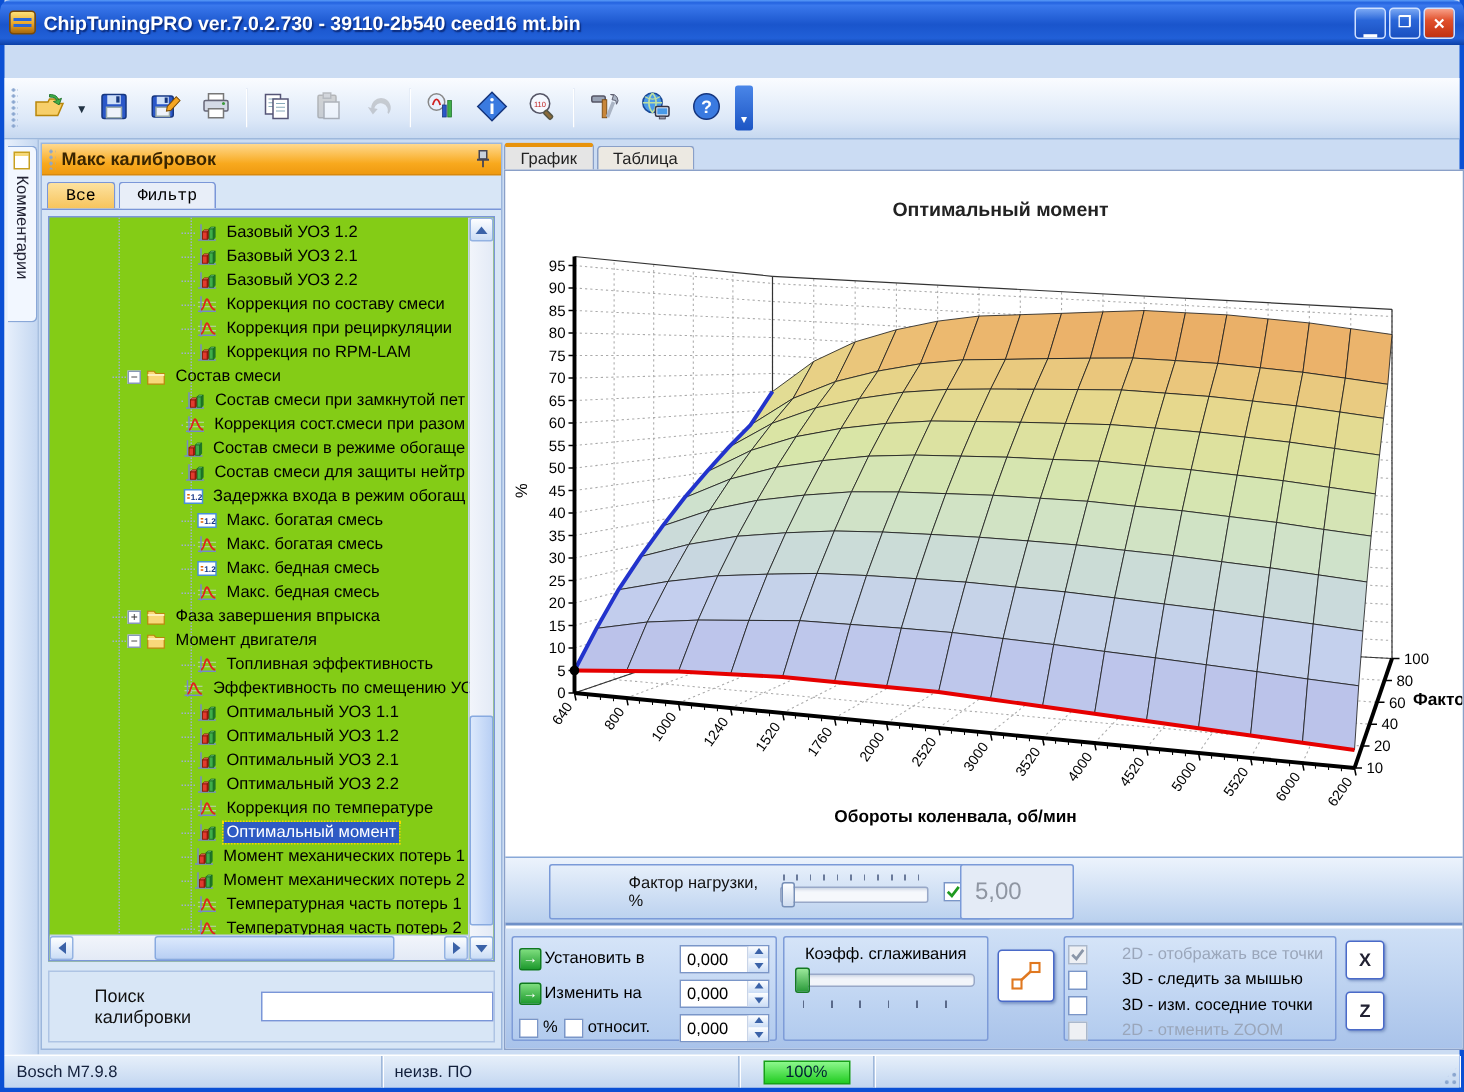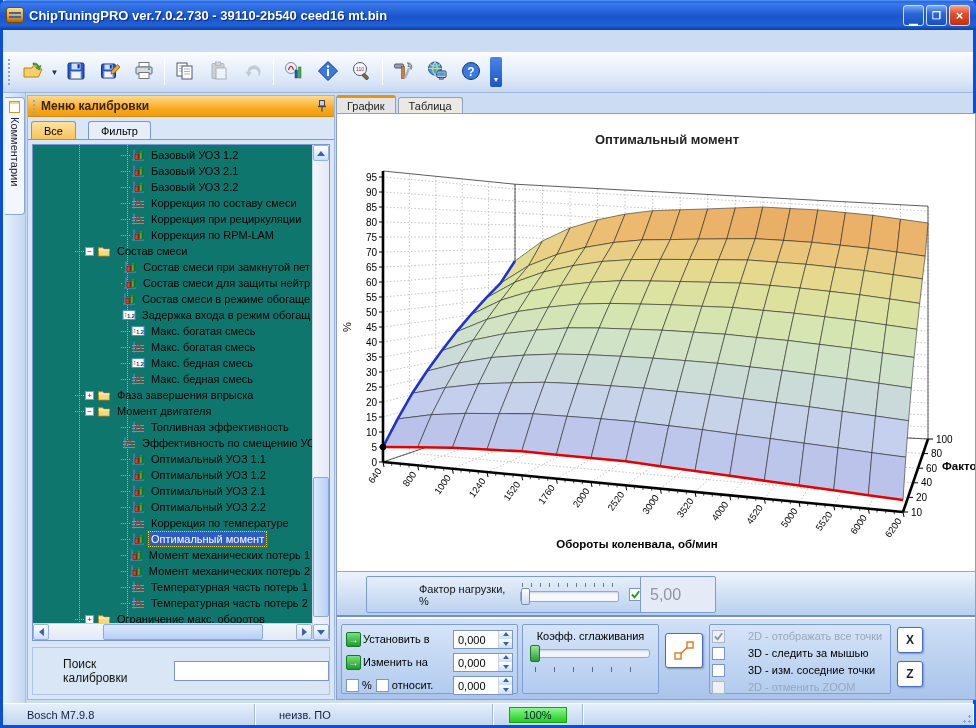--- a/index.html
+++ b/index.html
@@ -44,24 +44,24 @@
 .side-strip { position:absolute; left:0; top:93px; bottom:22px; width:23px; background:linear-gradient(90deg,#e9f1fc,#c4d7f1); border-right:1px solid #a8c0e0;}
 .comment-tab { position:absolute; left:2px; top:4px; width:20px; height:118px; background:#f2f7ff; border:1px solid #8aa8d8; border-left:none; border-radius:0 4px 4px 0; display:flex; flex-direction:column; align-items:center; padding-top:3px;}
 .comment-tab .note-ic { width:11px; height:12px; background:#fff; border:1px solid #c8a020; box-shadow:inset 0 2px 0 #f6d878; margin-bottom:4px;}
 .comment-tab .vtext { writing-mode:vertical-rl; font-size:11px; color:#223;}
 
 
 .left-panel { position:absolute; left:24px; top:95px; width:308px; bottom:25px; background:#d8e6f6; border:1px solid #9cb6dc;}
 .panel-header { height:21px; background:linear-gradient(180deg,#ffd98e,#f8a91e 65%,#ef9a10); border-bottom:1px solid #d8890e; display:flex; align-items:center; }
 .panel-header .title { font-weight:bold; font-size:12px; color:#3a2500; flex:1;}
 .pin { width:14px; height:14px; margin-right:5px; }
-.panel-tabs { height:23px; display:flex; align-items:flex-end; padding-left:3px; gap:12px; border-bottom:1px solid #7a96d8;}
+.panel-tabs { height:23px; display:flex; align-items:flex-end; padding-left:3px; gap:2px; border-bottom:1px solid #7a96d8;font-family:Liberation Mono, monospace;}
 .ptab { border:1px solid #7a96d8; border-bottom:none; border-radius:3px 3px 0 0; padding:3px 12px 2px; font-size:11px; background:#e8eef8; }
 .ptab.active { background:linear-gradient(180deg,#fde2a0,#f7c45c); font-weight:normal; }
-.tree-box { position:absolute; left:4px; right:4px; top:48px; bottom:58px; background:#0f766e; border:1px solid #7a96d8; overflow:hidden; }
+.tree-box { position:absolute; left:4px; right:4px; top:48px; bottom:58px; background:#84cc16; border:1px solid #7a96d8; overflow:hidden; }
 .tree-rows { position:absolute; left:0; top:2px; right:17px; }
 .tree-guide { position:absolute; top:0; bottom:18px; width:0; border-left:1px dotted #a0b0cc; }
 .trow { height:16px; display:flex; align-items:center; white-space:nowrap; position:relative; }
 .trow .stub { width:9px; border-top:1px dotted #a0b0cc; margin-right:1px; }
 .trow .exp { width:9px; height:9px; border:1px solid #8898b8; background:#fff; font-size:8px; line-height:7px; text-align:center; color:#333; margin-right:3px; flex:none;}
 .trow svg { width:14px; height:14px; margin-right:4px; flex:none;}
 .trow .lbl { font-size:11px; color:#000; padding:1px 2px; }
 .trow .lbl.sel { background:#2f5bc4; color:#fff; outline:1px dotted #f8d800; }
 
 .vsb { position:absolute; top:0; bottom:0; right:0; width:17px; background:linear-gradient(90deg,#f2f5fb,#e3eaf6); border-left:1px solid #c2d2ea;}
@@ -130,21 +130,21 @@
 .g3 { left:372px; width:182px; }
 .g3 .orow { position:absolute; left:2px; right:4px; height:16px; display:flex; align-items:center; gap:23px;}
 .g3 .olab { font-size:11px; white-space:nowrap;}
 .g3 .orow.dis .olab { color:#9aa6ba;}
 .g3 .orow.dis .cbx { background:#eef0f4; border-color:#aab8cc;}
 .g3 .grid-ic { width:14px; height:14px;}
 .xz { left:560px; width:26px; height:26px; font-weight:bold; font-size:12px; color:#223;}
 
 
 .statusbar { position:absolute; left:0; right:0; bottom:0; height:22px; background:linear-gradient(180deg,#e6effa,#c2d6f0); border-top:1px solid #fff; display:flex; align-items:stretch;}
-.scell { border-right:1px solid #9fb8da; box-shadow:1px 0 0 #fff; display:flex; align-items:center; padding-left:24px; font-size:11px; color:#13203c;}
+.scell { border-right:1px solid #9fb8da; box-shadow:1px 0 0 #fff; display:flex; align-items:center; padding-left:8px; font-size:11px; color:#13203c;}
 .badge { width:58px; height:16px; background:linear-gradient(180deg,#8cf88c,#22cc22); border:1px solid #18a018; text-align:center; font-size:11px; line-height:14px; color:#023;}
 .grip-corner { position:absolute; right:1px; bottom:1px; width:13px; height:13px;
   background-image:radial-gradient(circle,#8aa6cf 1.2px,transparent 1.4px); background-size:5px 5px; background-position:bottom right; clip-path:polygon(100% 0,100% 100%,0 100%);}
 </style>
 </head>
 <body>
 
 <div class="window">
 
   <div class="titlebar">
@@ -275,21 +275,21 @@
   <div class="side-strip">
     <div class="comment-tab">
       <span class="note-ic"></span>
       <span class="vtext">Комментарии</span>
     </div>
   </div>
 
   <div class="left-panel">
     <div class="panel-header">
       <span class="grip"></span>
-      <span class="title">Меню калибровки</span>
+      <span class="title">Макс калибровок</span>
       <svg class="pin" viewBox="0 0 14 14">
           <rect x="4.5" y="1.5" width="5" height="5.5" fill="#c8d0dc" stroke="#445"></rect>
           <line x1="3" y1="7.5" x2="11" y2="7.5" stroke="#445" stroke-width="1.4"></line>
           <line x1="7" y1="7.5" x2="7" y2="12.5" stroke="#445" stroke-width="1.2"></line>
         </svg>
     </div>
     <div class="panel-tabs">
       <span class="ptab active">Все</span>
       <span class="ptab">Фильтр</span>
     </div>
@@ -418,48 +418,61 @@
                 <path d="M11.2 4.5 l1.2-1.1 v7 l-1.2 1.1 z" fill="#22772c" stroke="#1a6e24" stroke-width="0.6"></path>
               </svg>
             </span>
             <span class="lbl">Состав смеси при замкнутой пет</span>
           </div>
           <div class="trow">
             <span style="width: 88px; flex: 0 0 auto;"></span>
             <span class="stub"></span>
             <span style="display: inline-flex;">
               <svg viewBox="0 0 14 14">
+                <path d="M1 5.5 h12 M1 8.5 h12" stroke="#ccd4ea" stroke-width="0.5"></path>
+                <line x1="3" y1="1.5" x2="3" y2="12.5" stroke="#7788cc"></line>
+                <line x1="1" y1="11.5" x2="13" y2="11.5" stroke="#7788cc"></line>
+                <path d="M3 10.5 C5 10.5 5.5 3.5 7 3.5 C8.5 3.5 9 10.5 12.5 10.5" fill="none" stroke="#e02020" stroke-width="1.2"></path>
+              </svg>
+            </span>
+            <span class="lbl">Коррекция сост.смеси при разом</span>
+          </div>
+          <div class="trow">
+            <span style="width: 88px; flex: 0 0 auto;"></span>
+            <span class="stub"></span>
+            <span style="display: inline-flex;">
+              <svg viewBox="0 0 14 14">
+                <line x1="3" y1="1.5" x2="3" y2="12" stroke="#7788cc"></line>
+                <line x1="1" y1="12" x2="13" y2="12" stroke="#7788cc"></line>
+                <rect x="4" y="6.5" width="3.2" height="5" fill="#e23b2e" stroke="#8a1408" stroke-width="0.6"></rect>
+                <path d="M4 6.5 l1.3-1.2 h3.2 l-1.3 1.2 z" fill="#f0806e" stroke="#8a1408" stroke-width="0.6"></path>
+                <path d="M7.2 6.5 l1.3-1.2 v5 l-1.3 1.2 z" fill="#a81e10" stroke="#8a1408" stroke-width="0.6"></path>
+                <rect x="8.4" y="4.5" width="2.8" height="7" fill="#3fae49" stroke="#1a6e24" stroke-width="0.6"></rect>
+                <path d="M8.4 4.5 l1.2-1.1 h2.8 l-1.2 1.1 z" fill="#8ad893" stroke="#1a6e24" stroke-width="0.6"></path>
+                <path d="M11.2 4.5 l1.2-1.1 v7 l-1.2 1.1 z" fill="#22772c" stroke="#1a6e24" stroke-width="0.6"></path>
+              </svg>
+            </span>
+            <span class="lbl">Состав смеси в режиме обогаще</span>
+          </div>
+          <div class="trow">
+            <span style="width: 88px; flex: 0 0 auto;"></span>
+            <span class="stub"></span>
+            <span style="display: inline-flex;">
+              <svg viewBox="0 0 14 14">
                 <line x1="3" y1="1.5" x2="3" y2="12" stroke="#7788cc"></line>
                 <line x1="1" y1="12" x2="13" y2="12" stroke="#7788cc"></line>
                 <rect x="4" y="6.5" width="3.2" height="5" fill="#e23b2e" stroke="#8a1408" stroke-width="0.6"></rect>
                 <path d="M4 6.5 l1.3-1.2 h3.2 l-1.3 1.2 z" fill="#f0806e" stroke="#8a1408" stroke-width="0.6"></path>
                 <path d="M7.2 6.5 l1.3-1.2 v5 l-1.3 1.2 z" fill="#a81e10" stroke="#8a1408" stroke-width="0.6"></path>
                 <rect x="8.4" y="4.5" width="2.8" height="7" fill="#3fae49" stroke="#1a6e24" stroke-width="0.6"></rect>
                 <path d="M8.4 4.5 l1.2-1.1 h2.8 l-1.2 1.1 z" fill="#8ad893" stroke="#1a6e24" stroke-width="0.6"></path>
                 <path d="M11.2 4.5 l1.2-1.1 v7 l-1.2 1.1 z" fill="#22772c" stroke="#1a6e24" stroke-width="0.6"></path>
               </svg>
             </span>
             <span class="lbl">Состав смеси для защиты нейтр</span>
-          </div>
-          <div class="trow">
-            <span style="width: 88px; flex: 0 0 auto;"></span>
-            <span class="stub"></span>
-            <span style="display: inline-flex;">
-              <svg viewBox="0 0 14 14">
-                <line x1="3" y1="1.5" x2="3" y2="12" stroke="#7788cc"></line>
-                <line x1="1" y1="12" x2="13" y2="12" stroke="#7788cc"></line>
-                <rect x="4" y="6.5" width="3.2" height="5" fill="#e23b2e" stroke="#8a1408" stroke-width="0.6"></rect>
-                <path d="M4 6.5 l1.3-1.2 h3.2 l-1.3 1.2 z" fill="#f0806e" stroke="#8a1408" stroke-width="0.6"></path>
-                <path d="M7.2 6.5 l1.3-1.2 v5 l-1.3 1.2 z" fill="#a81e10" stroke="#8a1408" stroke-width="0.6"></path>
-                <rect x="8.4" y="4.5" width="2.8" height="7" fill="#3fae49" stroke="#1a6e24" stroke-width="0.6"></rect>
-                <path d="M8.4 4.5 l1.2-1.1 h2.8 l-1.2 1.1 z" fill="#8ad893" stroke="#1a6e24" stroke-width="0.6"></path>
-                <path d="M11.2 4.5 l1.2-1.1 v7 l-1.2 1.1 z" fill="#22772c" stroke="#1a6e24" stroke-width="0.6"></path>
-              </svg>
-            </span>
-            <span class="lbl">Состав смеси в режиме обогаще</span>
           </div>
           <div class="trow">
             <span style="width: 88px; flex: 0 0 auto;"></span>
             <span class="stub"></span>
             <span style="display: inline-flex;">
               <svg viewBox="0 0 14 14">
                 <rect x="1" y="2.5" width="12" height="9" fill="#fff" stroke="#4a90d8"></rect>
                 <line x1="2.8" y1="5.8" x2="4.5" y2="5.8" stroke="#e06000" stroke-width="1"></line>
                 <line x1="2.8" y1="8" x2="4.5" y2="8" stroke="#e06000" stroke-width="1"></line>
                 <text x="9" y="9.6" font-size="5.5" font-weight="bold" text-anchor="middle" fill="#1a3a8a" font-family="Liberation Sans">1.2</text>

